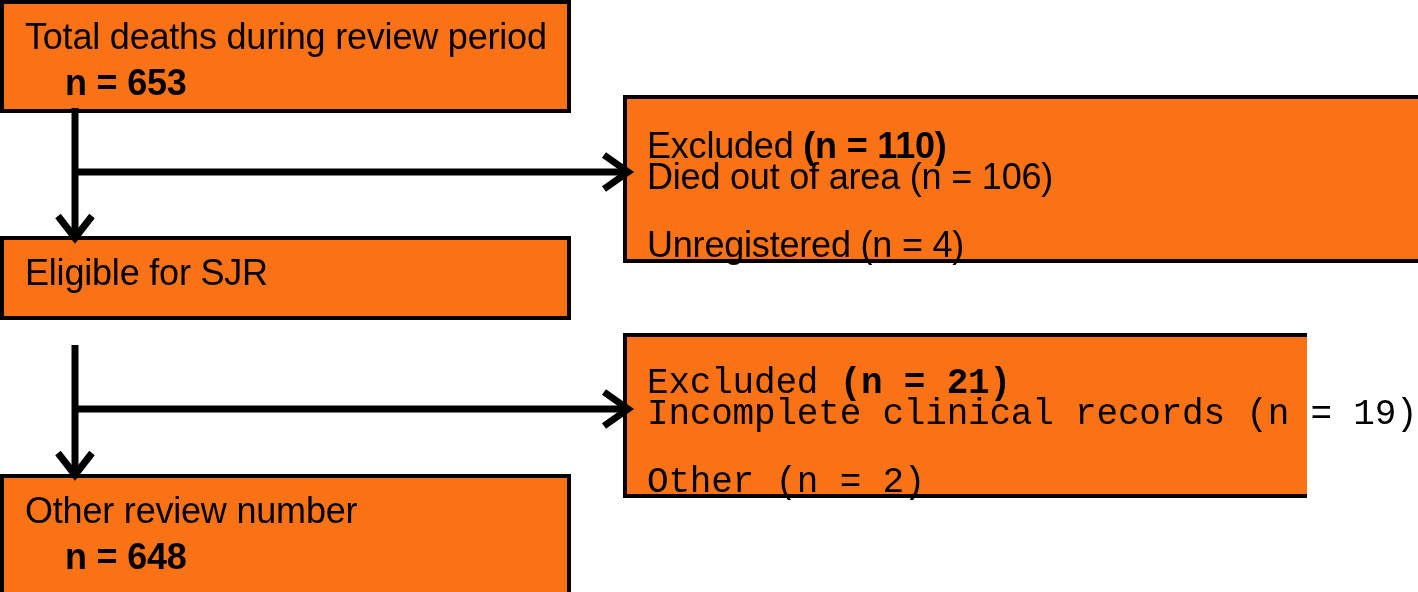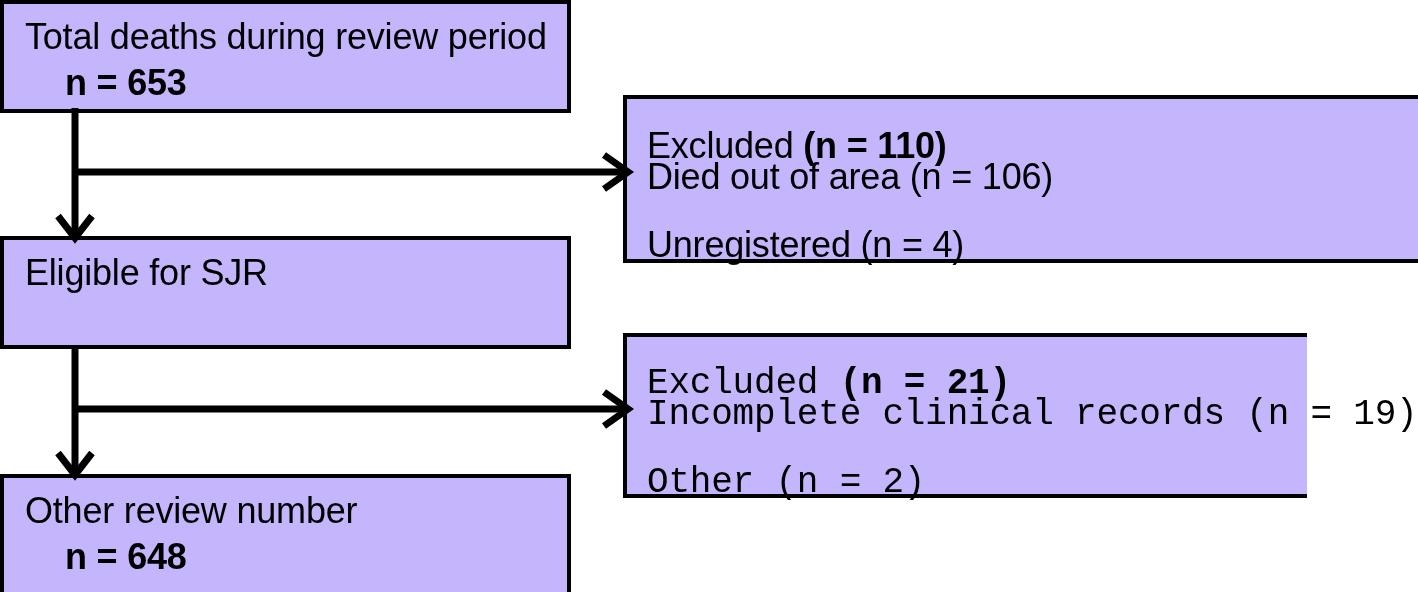--- a/index.html
+++ b/index.html
@@ -18,21 +18,21 @@
     height: 592px;
     background: #ffffff;
     overflow: hidden;
   }
 
   
   .node {
     position: absolute;
     box-sizing: border-box;
     border: 4px solid #000000;
-    background: #c4b5fd;
+    background: #f97316;
   }
   .node-text {
     position: absolute;
     left: 21px;
     right: 8px;
     white-space: nowrap;
     font-size: 36px;
     line-height: 46px;
     letter-spacing: -0.2px;
     color: #000000;
@@ -41,21 +41,21 @@
   .node-text.l2 { top: 56px; font-weight: bold; margin-left: 40px; }
 
   .excl .node-text { left: 20px; }
   .excl .node-text.e1 { top: 24px;  font-weight: normal; }
   .excl .node-text.e2 { top: 55px; font-weight: normal; }
   .excl .node-text.e3 { top: 102px; font-weight: normal; margin-top: 21px; }
   .excl b { font-weight: bold; }
 
   
   #box-total    { left: 0px;   top: 0px;   width: 571px; height: 113px; }
-  #box-eligible { left: 0px;   top: 236px; width: 571px; height: 113px; }
+  #box-eligible { left: 0px;   top: 236px; width: 571px; height: 84px; }
   #box-final    { left: 0px;   top: 474px; width: 571px; height: 122px; border-bottom: none; }
   #box-excl-1   { left: 623px; top: 95px;  width: 795px; height: 168px; border-right: none; }
   #box-excl-2   { left: 623px; top: 333px; width: 684px; height: 165px; border-right: none; font-family: Liberation Mono, monospace; }
 
   
   .conn { position: absolute; overflow: visible; }
   #conn-1 { left: 0px; top: 108px; width: 640px; height: 135px; }
   #conn-2 { left: 0px; top: 345px; width: 640px; height: 135px; }
 </style>
 </head>

